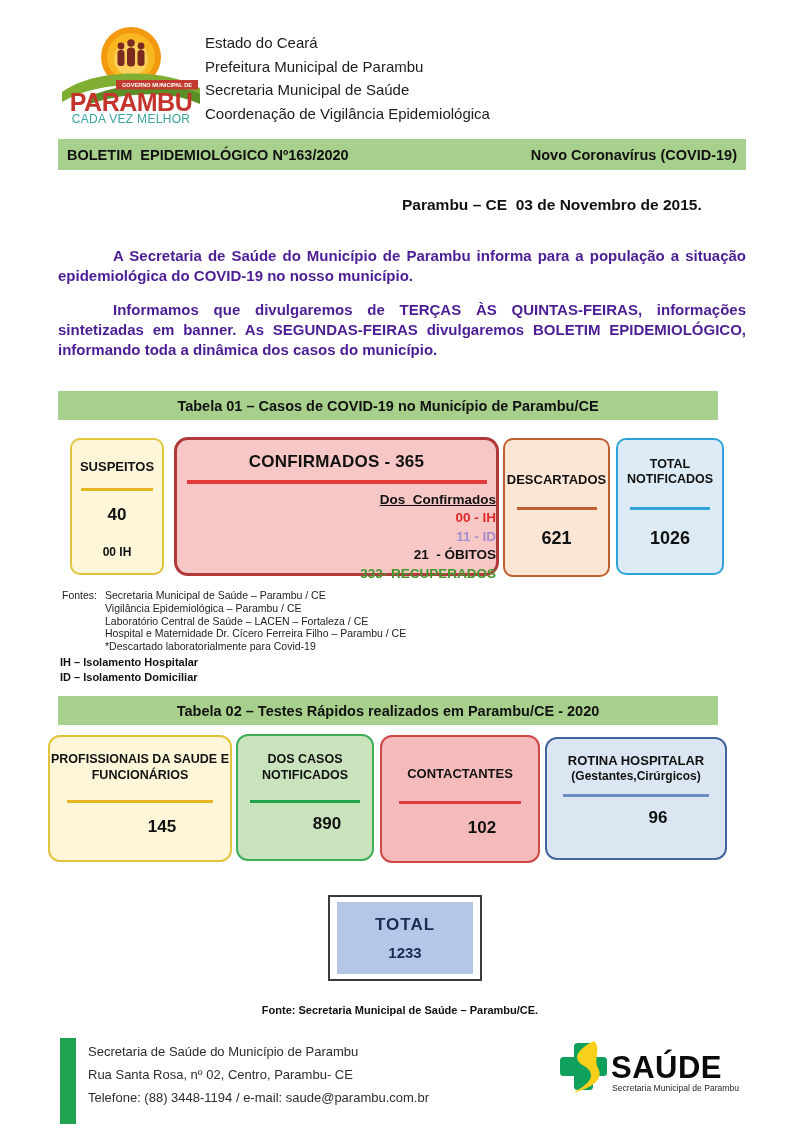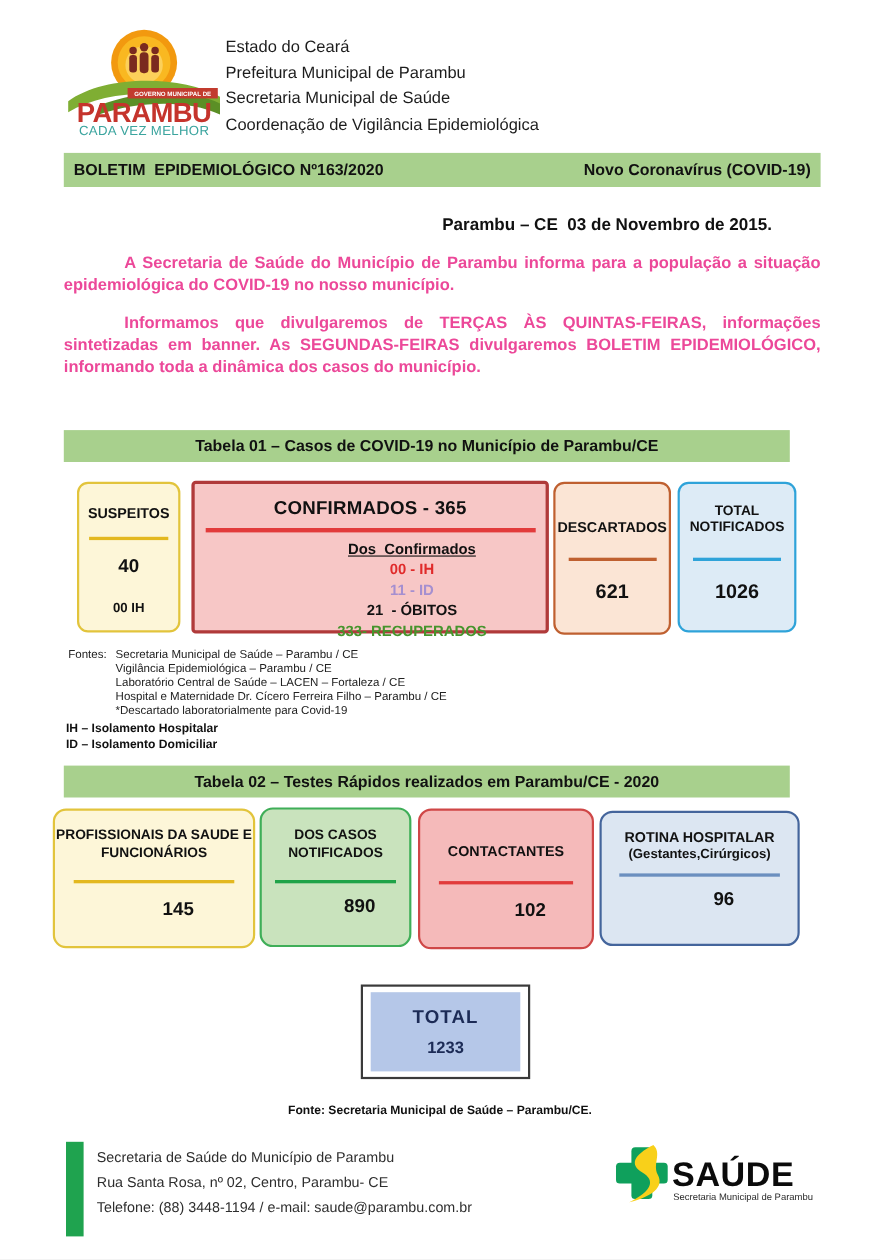--- a/index.html
+++ b/index.html
@@ -27,43 +27,43 @@
 
   
   .banner{position:absolute;background:var(--banner-green);color:#111;font-weight:bold;
           display:flex;align-items:center;font-size:14.5px;}
   .banner-title{left:58px;top:139px;width:688px;height:31px;justify-content:space-between;padding:12px 9px;}
   .banner-table{left:58px;top:0;width:660px;height:29px;justify-content:center;}
   #banner-t1{top:391px;}
   #banner-t2{top:696px;}
 
   .dateline{position:absolute;left:402px;top:196px;width:330px;font-size:15.5px;font-weight:bold;color:#111;}
-  .para{position:absolute;left:58px;width:688px;font-size:15px;font-weight:bold;color:#ec4899;
-        line-height:20px;text-align:justify;text-indent:55px;}
+  .para{position:absolute;left:58px;width:688px;font-size:15px;font-weight:bold;color:#4c1d95;
+        line-height:20px;text-align:justify;text-indent:55px;margin-top:16px;}
   #para1{top:230px;}
   #para2{top:284px;}
 
   
   .card{position:absolute;border-radius:10px;text-align:center;color:#111;}
   .card .divider{height:3px;border:none;margin:0 auto;}
   .card .title{font-weight:bold;}
   .card .value{font-weight:bold;}
 
   #card-suspeitos{left:70px;top:438px;width:94px;height:137px;background:var(--card-yellow-bg);
                   border:2.5px solid var(--card-yellow-border);}
   #card-suspeitos .title{font-size:13px;margin-top:19px;}
   #card-suspeitos .divider{width:72px;background:var(--line-yellow);margin-top:14px;}
   #card-suspeitos .value{font-size:17px;margin-top:14px;}
   #card-suspeitos .footnote{font-size:12px;font-weight:bold;margin-top:20px;}
 
   #card-confirmados{left:174px;top:437px;width:325px;height:139px;background:var(--card-pink-bg);
-                    border:3px solid var(--card-pink-border);border-radius:4px;}
+                    border:3px solid var(--card-pink-border);border-radius:14px;}
   #card-confirmados .title{font-size:17px;margin-top:12px;letter-spacing:.2px;}
   #card-confirmados .divider{width:300px;height:3.5px;background:var(--line-red);margin-top:8px;}
-  .conf-details{margin:7px 0 0 76px;text-align:center;font-size:13.5px;font-weight:bold;line-height:18.5px;}
+  .conf-details{margin:7px 0 0 76px;text-align:right;font-size:13.5px;font-weight:bold;line-height:18.5px;}
   .conf-sub{color:#111;text-decoration:underline;}
   .conf-ih{color:var(--text-red);}
   .conf-id{color:var(--text-lilac);}
   .conf-obitos{color:#111;}
   .conf-rec{color:var(--text-green);}
 
   #card-descartados{left:503px;top:438px;width:107px;height:139px;background:var(--card-peach-bg);
                     border:2.5px solid var(--card-peach-border);}
   #card-descartados .title{font-size:13px;margin-top:32px;}
   #card-descartados .divider{width:80px;background:var(--card-peach-border);margin-top:20px;}

